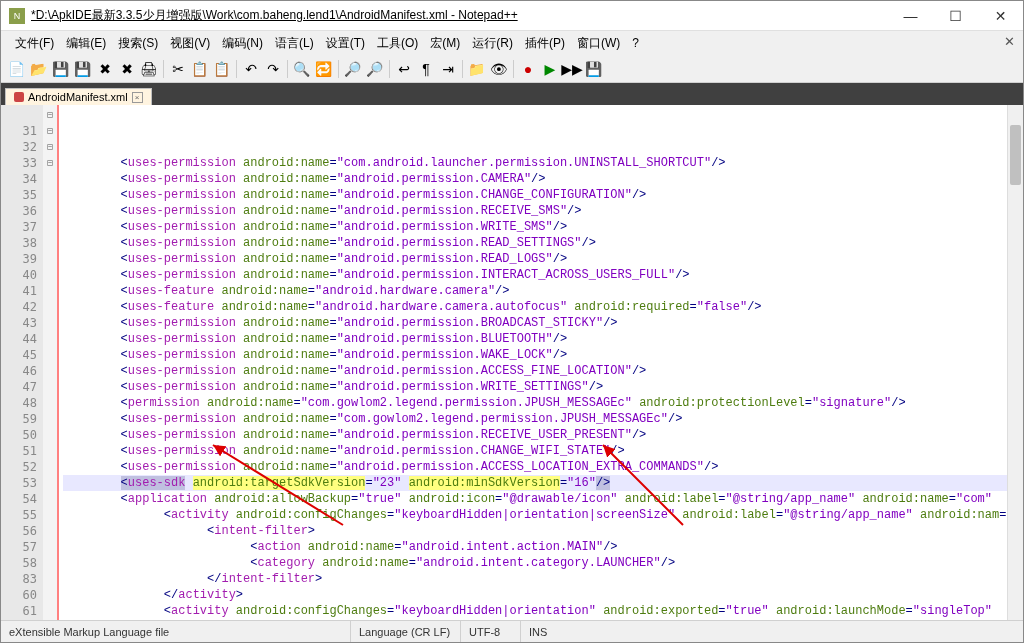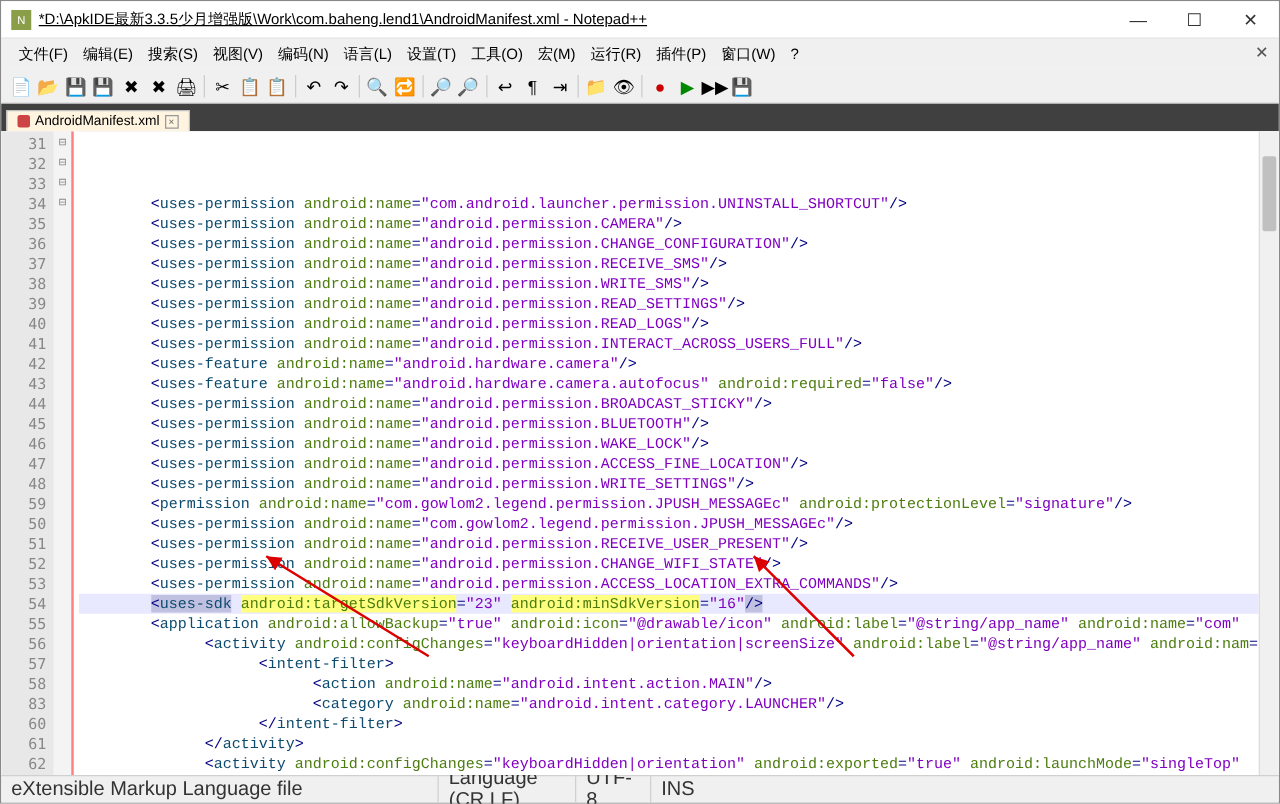--- a/index.html
+++ b/index.html
@@ -14,35 +14,35 @@
 .menubar .menu { padding: 2px 6px; cursor: pointer; }
 .menubar .closex { position: absolute; right: 8px; top: 3px; font-size: 13px; color: #555; }
 .toolbar { height: 28px; background: #f0f0f0; border-bottom: 1px solid #d0d0d0; display: flex; align-items: center; padding: 0 6px; gap: 2px; }
 .toolbar .tbtn { width: 20px; height: 20px; display: flex; align-items: center; justify-content: center; font-size: 14px; cursor: pointer; }
 .toolbar .sep { width: 1px; height: 18px; background: #ccc; margin: 0 2px; }
 .tabbar { height: 22px; background: #404040; display: flex; align-items: flex-end; padding-left: 4px; }
 .tab { background: #fff4e0; border: 1px solid #c0c0c0; border-bottom: none; padding: 2px 8px; font-size: 11px; display: flex; align-items: center; gap: 4px; }
 .tab .dot { width: 10px; height: 10px; background: #c44; border-radius: 2px; }
 .tab .tabx { width: 11px; height: 11px; border: 1px solid #999; font-size: 8px; line-height: 9px; text-align: center; color: #666; }
 .editor { flex: 1; display: flex; background: #fff; overflow: hidden; position: relative; }
-.gutter { width: 42px; background: #e8e8e8; color: #888; text-align: right; padding-right: 6px; font-family: Consolas, monospace; font-size: 12px; line-height: 16px; padding-top: 2px; }
+.gutter { width: 42px; background: #e8e8e8; color: #888; text-align: right; padding-right: 6px; font-family: Consolas, monospace; font-size: 12px; line-height: 16px; padding-top: 18px; }
 .fold { width: 14px; background: #f4f4f4; font-family: Consolas, monospace; font-size: 10px; line-height: 16px; text-align: center; color: #888; padding-top: 2px; }
 .margin { width: 6px; background: #fff; border-left: 2px solid #ff8080; }
 .code { flex: 1; font-family: Consolas, "Courier New", monospace; font-size: 12px; line-height: 16px; white-space: pre; padding: 2px 0 0 0; overflow: hidden; position: relative; }
 .code .line { height: 16px; }
 .code .hl { background: #e8e8ff; display: block; }
 .sel { background: #c0c0e0; text-align: right; }
-.tag { color: #0c4a6e; }
+.tag { color: #a21caf; }
 .attr { color: #4d7c0f; }
 .str { color: #8000c0; }
 .punc { color: #000080; }
 .yellow { background: #ffff80; }
 .scrollbar { width: 16px; background: #f0f0f0; border-left: 1px solid #ddd; position: relative; }
 .thumb { position: absolute; left: 2px; right: 2px; top: 20px; height: 60px; background: #c0c0c0; border-radius: 2px; }
-.statusbar { height: 22px; background: #f0f0f0; border-top: 1px solid #d0d0d0; display: flex; align-items: center; font-size: 16px; color: #333; }
+.statusbar { height: 22px; background: #f0f0f0; border-top: 1px solid #d0d0d0; display: flex; align-items: center; font-size: 11px; color: #333; }
 .statusbar .cell { padding: 0 8px; border-right: 1px solid #d0d0d0; height: 100%; display: flex; align-items: center; }
 .arrows { position: absolute; pointer-events: none; top: 0; left: 0; }
 </style>
 </head>
 <body>
 
 <div class="window">
   <div class="titlebar">
     <div class="icon">N</div>
     <div class="title">*D:\ApkIDE最新3.3.5少月增强版\Work\com.baheng.lend1\AndroidManifest.xml - Notepad++</div>

